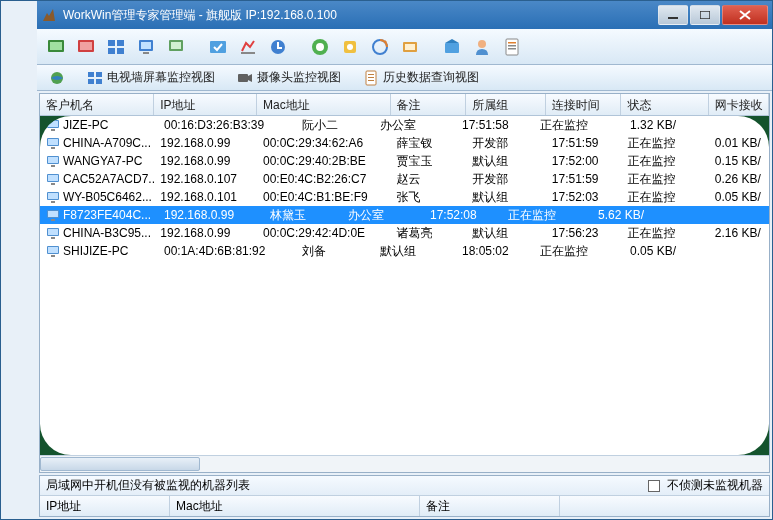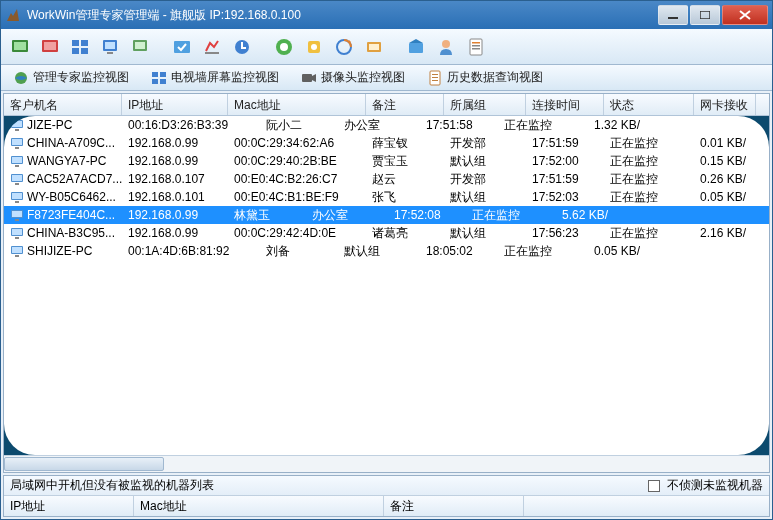--- a/index.html
+++ b/index.html
@@ -1,38 +1,38 @@
 <!DOCTYPE html>
 <html><head>
 <meta charset="utf-8">
 <style>
 * { margin: 0; padding: 0; box-sizing: border-box; font-family: "Microsoft YaHei", SimSun, Arial, sans-serif; font-size: 12px; }
 body { background: #d4e4f0; width: 773px; height: 520px; overflow: hidden; }
 
-.window { width: 773px; height: 520px; border: 1px solid #2a5f8f; background: #e8f0f8; display: flex; flex-direction: column; }
+.window { width: 773px; height: 520px; border: 1px solid #2a5f8f; background: #e8f0f8; display: flex; flex-direction: column; padding-left: 36px; }
 
 .titlebar { height: 28px; background: linear-gradient(#4a88c7, #2a6fb5); display: flex; align-items: center; padding: 0 4px; color: #fff; }
 .titlebar-icon { width: 16px; height: 16px; margin-right: 6px; display: inline-flex; }
 .titlebar-text { flex: 1; font-size: 12px; }
 .winbtns { display: flex; gap: 2px; }
 .winbtn { width: 30px; height: 20px; border: 1px solid rgba(255,255,255,0.3); border-radius: 2px; display: flex; align-items: center; justify-content: center; color: #fff; font-size: 11px; }
 .winbtn.min { background: linear-gradient(#e0e8f0,#b8c8d8); color:#333; }
 .winbtn.max { background: linear-gradient(#e0e8f0,#b8c8d8); color:#333; }
 .winbtn.close { background: linear-gradient(#e06050,#c03020); width: 46px; }
 
 .toolbar { height: 36px; background: linear-gradient(#f5faff,#d8e8f5); border-bottom: 1px solid #a0b8d0; display: flex; align-items: center; padding: 2px 6px; gap: 4px; }
 .tbtn { width: 26px; height: 26px; border: 1px solid transparent; border-radius: 3px; display: flex; align-items: center; justify-content: center; }
 .ticon { width: 20px; height: 20px; }
 
 .tabbar { height: 26px; background: linear-gradient(#f5faff,#d8e8f5); border-bottom: 1px solid #a0b8d0; display: flex; align-items: center; padding: 0 6px; gap: 10px; }
 .tab { display: flex; align-items: center; gap: 4px; padding: 2px 6px; cursor: default; }
 .tab .ticon { width: 16px; height: 16px; }
 .tab-label { font-size: 12px; color: #222; }
 
-.content { flex: 1; display: flex; flex-direction: column; margin: 2px; border: 1px solid #98b0c8; background: #0c4a6e; min-height: 0; }
+.content { flex: 1; display: flex; flex-direction: column; margin: 2px; border: 1px solid #98b0c8; background: #14532d; min-height: 0; }
 
 .grid-head { display: flex; height: 22px; background: linear-gradient(#f8fbff,#e0ecf6); border-bottom: 1px solid #b0c4d8; }
 .gh { border-right: 1px solid #c0d0e0; padding: 3px 6px; font-size: 12px; color: #222; overflow: hidden; white-space: nowrap; }
 .c-name{width:118px}.c-ip{width:106px}.c-mac{width:138px}.c-note{width:78px}.c-group{width:82px}.c-conn{width:78px}.c-stat{width:90px}.c-net{width:62px}
 
 .grid-body { flex: 1; overflow: hidden; background: #fff; border-radius: 31px; }
 .row { display: flex; height: 18px; align-items: center; }
 .row.sel { background: #1e90ff; color: #fff; }
 .cell { padding: 1px 6px; font-size: 12px; overflow: hidden; white-space: nowrap; text-overflow: clip; }
 .cell.c-name { display: flex; align-items: center; gap: 3px; }
@@ -183,21 +183,20 @@
         </svg>
       </div>
   </div>
 
   <div class="tabbar">
     <div class="tab">
       <svg class="ticon" viewBox="0 0 16 16">
           <circle cx="8" cy="8" r="6" fill="#50a050"></circle>
           <path d="M2 8 Q8 4 14 8 Q8 12 2 8" fill="#3080c0"></path>
         </svg>
-      <span class="tab-label">管理专家监控视图</span>
     </div>
     <div class="tab">
       <svg class="ticon" viewBox="0 0 16 16">
           <rect x="1" y="2" width="6" height="5" fill="#4080d0"></rect>
           <rect x="9" y="2" width="6" height="5" fill="#4080d0"></rect>
           <rect x="1" y="9" width="6" height="5" fill="#4080d0"></rect>
           <rect x="9" y="9" width="6" height="5" fill="#4080d0"></rect>
         </svg>
       <span class="tab-label">电视墙屏幕监控视图</span>
     </div>

